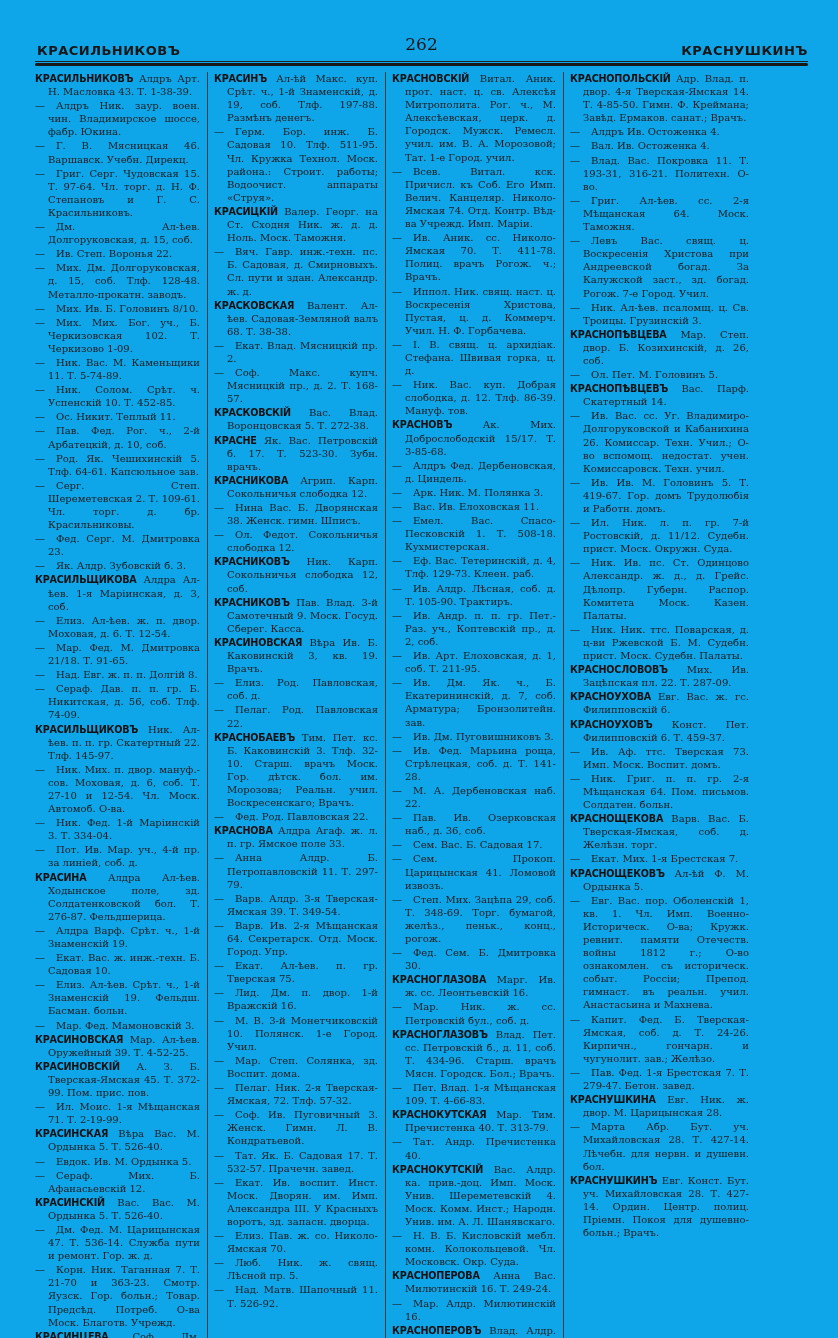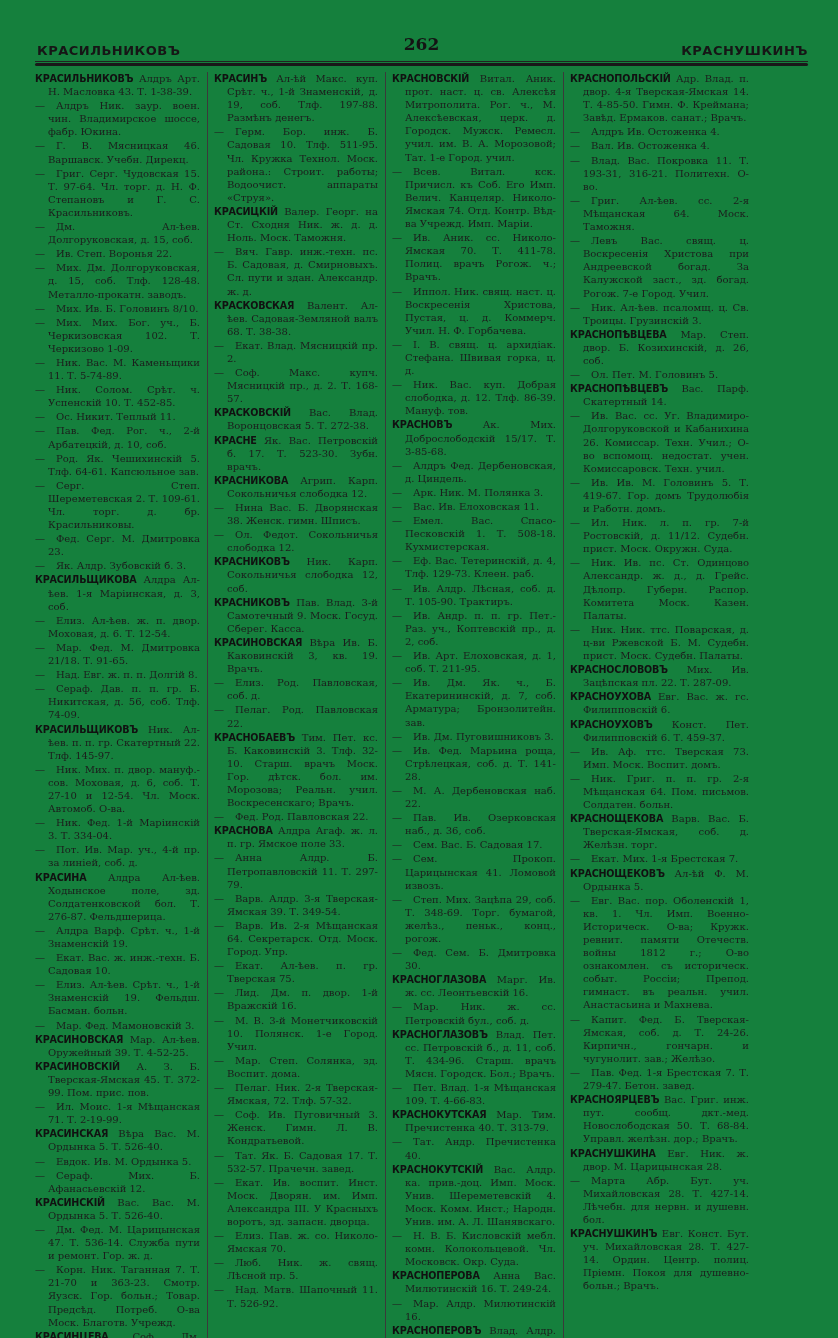--- a/index.html
+++ b/index.html
@@ -5,21 +5,21 @@
   html, body {
     margin: 0; padding: 0;
     width: 838px; height: 1338px;
     background: #edebe6;
     overflow: hidden;
     font-family: "DejaVu Serif", serif;
   }
   .page {
     position: relative;
     width: 838px; height: 1338px;
-    background: #15803d;
+    background: #0ea5e9;
     color: #1b1b1b;
   }
   
   .running-header {
     position: absolute;
     left: 35px; right: 30px; top: 30px;
     height: 30px;
   }
   .rh-side {
     position: absolute; bottom: 2px;
@@ -28,21 +28,21 @@
     font-size: 13px;
     letter-spacing: 0.5px;
     color: #161616;
   }
   .rh-left  { left: 2px; }
   .rh-right { right: 0px; }
   .rh-number {
     position: absolute; bottom: 6px; left: 0; right: 0;
     text-align: center;
     font-family: "DejaVu Serif", serif;
-    font-weight: bold;
+    font-weight: normal;
     font-size: 17px;
     color: #141414;
   }
   .header-rule {
     position: absolute;
     left: 35px; right: 30px; top: 61px;
     height: 4px;
     border-top: 1px solid #222;
     border-bottom: 0;
     background: transparent;
@@ -246,20 +246,19 @@
         <p class="entry head-entry"><span class="headword">КРАСНОУХОВА </span>Евг. Вас. ж. гс. Филипповскій 6.</p>
         <p class="entry head-entry"><span class="headword">КРАСНОУХОВЪ </span>Конст. Пет. Филипповскій 6. Т. 459-37.</p>
         <p class="entry dash-entry"><span class="dash">—</span>Ив. Аф. ттс. Тверская 73. Имп. Моск. Воспит. домъ.</p>
         <p class="entry dash-entry"><span class="dash">—</span>Ник. Григ. п. п. гр. 2-я Мѣщанская 64. Пом. письмов. Солдатен. больн.</p>
         <p class="entry head-entry"><span class="headword">КРАСНОЩЕКОВА </span>Варв. Вас. Б. Тверская-Ямская, соб. д. Желѣзн. торг.</p>
         <p class="entry dash-entry"><span class="dash">—</span>Екат. Мих. 1-я Брестская 7.</p>
         <p class="entry head-entry"><span class="headword">КРАСНОЩЕКОВЪ </span>Ал-ѣй Ф. М. Ордынка 5.</p>
         <p class="entry dash-entry"><span class="dash">—</span>Евг. Вас. пор. Оболенскій 1, кв. 1. Чл. Имп. Военно-Историческ. О-ва; Кружк. ревнит. памяти Отечеств. войны 1812 г.; О-во ознакомлен. съ историческ. событ. Россіи; Препод. гимнаст. въ реальн. учил. Анастасьина и Махнева.</p>
         <p class="entry dash-entry"><span class="dash">—</span>Капит. Фед. Б. Тверская-Ямская, соб. д. Т. 24-26. Кирпичн., гончарн. и чугунолит. зав.; Желѣзо.</p>
         <p class="entry dash-entry"><span class="dash">—</span>Пав. Фед. 1-я Брестская 7. Т. 279-47. Бетон. завед.</p>
-        <p class="entry head-entry"><span class="headword">КРАСНОЯРЦЕВЪ </span>Вас. Григ. инж. пут. сообщ. дкт.-мед. Новослободская 50. Т. 68-84. Управл. желѣзн. дор.; Врачъ.</p>
         <p class="entry head-entry"><span class="headword">КРАСНУШКИНА </span>Евг. Ник. ж. двор. М. Царицынская 28.</p>
         <p class="entry dash-entry"><span class="dash">—</span>Марта Абр. Бут. уч. Михайловская 28. Т. 427-14. Лѣчебн. для нервн. и душевн. бол.</p>
         <p class="entry head-entry"><span class="headword">КРАСНУШКИНЪ </span>Евг. Конст. Бут. уч. Михайловская 28. Т. 427-14. Ордин. Центр. полиц. Пріемн. Покоя для душевно-больн.; Врачъ.</p>
       </div>
   </div>
 
 </div>
 
 </body></html>

